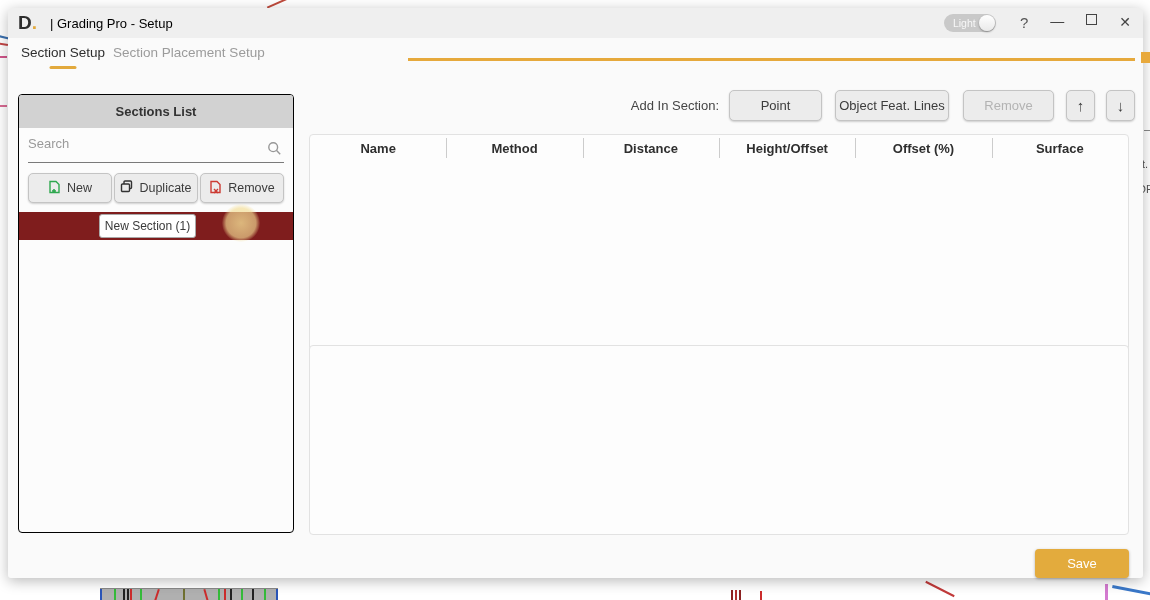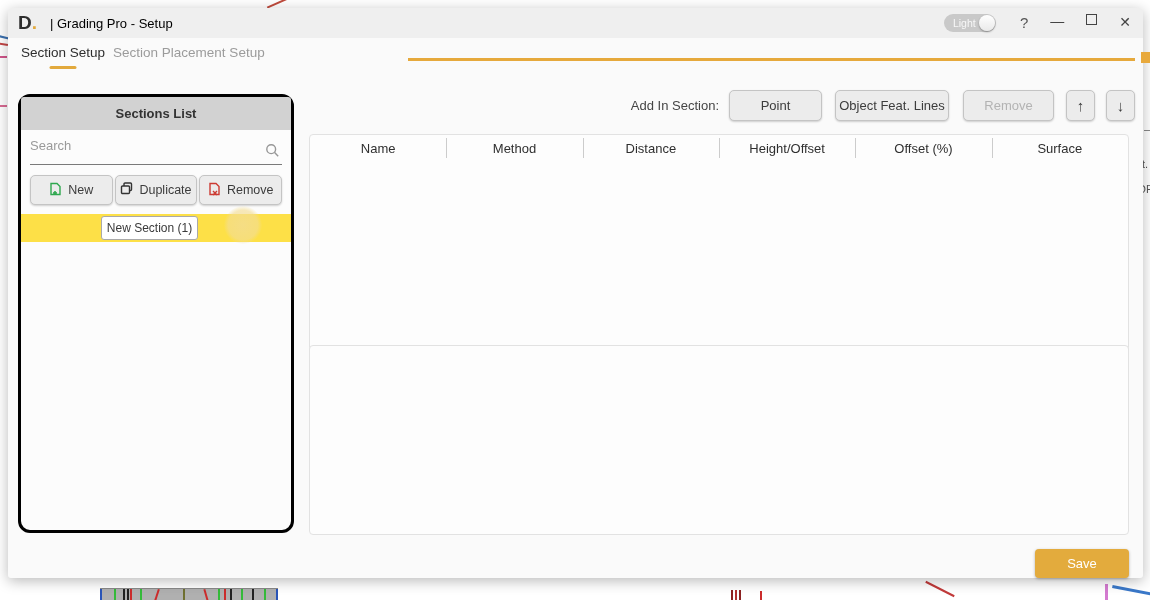--- a/index.html
+++ b/index.html
@@ -40,56 +40,56 @@
   .tabs { position:absolute; left:9px; top:30px; height:33px; display:flex; align-items:center; }
   .tab { font-size:13.5px; cursor:pointer; position:relative; padding:6px 4px 10px 4px; }
   .tab.active { color:#2e2e2e; }
   .tab.inactive { color:#9b9b9b;text-align:right; }
   .tab.active .underline { position:absolute; left:50%; transform:translateX(-50%); bottom:1px;
                            width:27px; height:3.5px; background:#e2a93c; border-radius:2px; }
   .accent-line { position:absolute; left:400px; top:50px; width:727px; height:2.5px; background:#e6a93c; }
 
   
   .sidebar { position:absolute; left:10px; top:86px; width:276px; height:439px;
-             background:#fcfcfc; border:3px solid #000000; border-radius:12px; }
+             background:#fcfcfc; border:1px solid #000000; border-radius:4px; }
   .sb-header { height:33px; background:#d2d2d2; border-radius:3px 3px 0 0; display:flex;
                align-items:center; justify-content:center; font-size:13px; font-weight:bold; color:#333; }
   .search-wrap { margin:8px 9px 0 9px; height:27px; border-bottom:1px solid #7a7a7a;
                  position:relative; display:flex; align-items:flex-start; }
   .search-wrap input { border:none; outline:none; background:transparent; width:100%;
                        font-size:13px; color:#555; font-family:inherit; }
   .search-wrap input::placeholder { color:#9a9a9a; }
   .search-icon { position:absolute; right:2px; top:5px; }
   .sb-btns { margin:10px 9px 0 9px; display:flex; gap:2px; }
   .btn { background:#ececec; border:1px solid #c4c4c4; border-radius:5px; height:30px;
          display:flex; align-items:center; justify-content:center; gap:6px;
          font-size:12.5px; color:#3c3c3c; cursor:pointer; box-shadow:0 1px 2px rgba(0,0,0,.18); }
   .sb-btns .btn { flex:1; }
-  .sb-row { margin-top:9px; height:28px; background:#fde047; position:relative; }
+  .sb-row { margin-top:9px; height:28px; background:#7f1d1d; position:relative; }
   .sb-item { position:absolute; left:80px; top:2px; width:97px; height:24px; background:#ffffff;
              border:1px solid #a9a9a9; border-radius:3px; display:flex; align-items:center;
              justify-content:center; font-size:12px; color:#3a3a3a; cursor:pointer; }
   .click-hint { position:absolute; left:203px; top:109px; width:38px; height:38px; border-radius:50%;
                 background:radial-gradient(circle, rgba(243,221,148,0.8) 0%, rgba(243,221,148,0.65) 55%, rgba(243,221,148,0) 72%);
                 pointer-events:none; }
 
   
   .main-head { position:absolute; left:300px; top:82px; width:827px; height:31px;
                display:flex; align-items:center; justify-content:flex-end; }
   .ais-label { font-size:13px; color:#454545; margin-right:10px; }
   .mh-btn { height:31px; font-size:13px; }
   .btn-point { width:93px; margin-right:13px; }
   .btn-ofl { width:114px; margin-right:14px; }
   .btn-remove-row { width:91px; margin-right:12px; color:#b3b3b3; cursor:default; }
   .btn-arrow { width:29px; margin-right:0; font-size:15px; color:#3f3f3f; }
   .btn-arrow.up { margin-right:11px; }
 
   
   .table-panel { position:absolute; left:301px; top:126px; width:820px; height:238px;
-                 background:#fdfdfd; border:1px solid #e2e2e2; border-radius:4px; }
+                 background:#fdfdfd; border:1px solid #e2e2e2; border-radius:4px;font-weight:bold; }
   .tbl-header { display:flex; height:27px; align-items:center; }
   .tbl-col { flex:1; text-align:center; font-size:13px; color:#2f2f2f; position:relative; }
   .tbl-col:not(:first-child)::before { content:""; position:absolute; left:0; top:-3px;
                  width:1px; height:20px; background:#cccccc; }
   .lower-panel { position:absolute; left:301px; top:337px; width:820px; height:190px;
                  background:#fdfdfd; border:1px solid #e2e2e2; border-radius:4px; }
 
   
   .save-btn { position:absolute; left:1027px; top:541px; width:94px; height:29px;
               background:#e3ab3d; border:none; border-radius:4px; color:#ffffff; font-size:13px;

